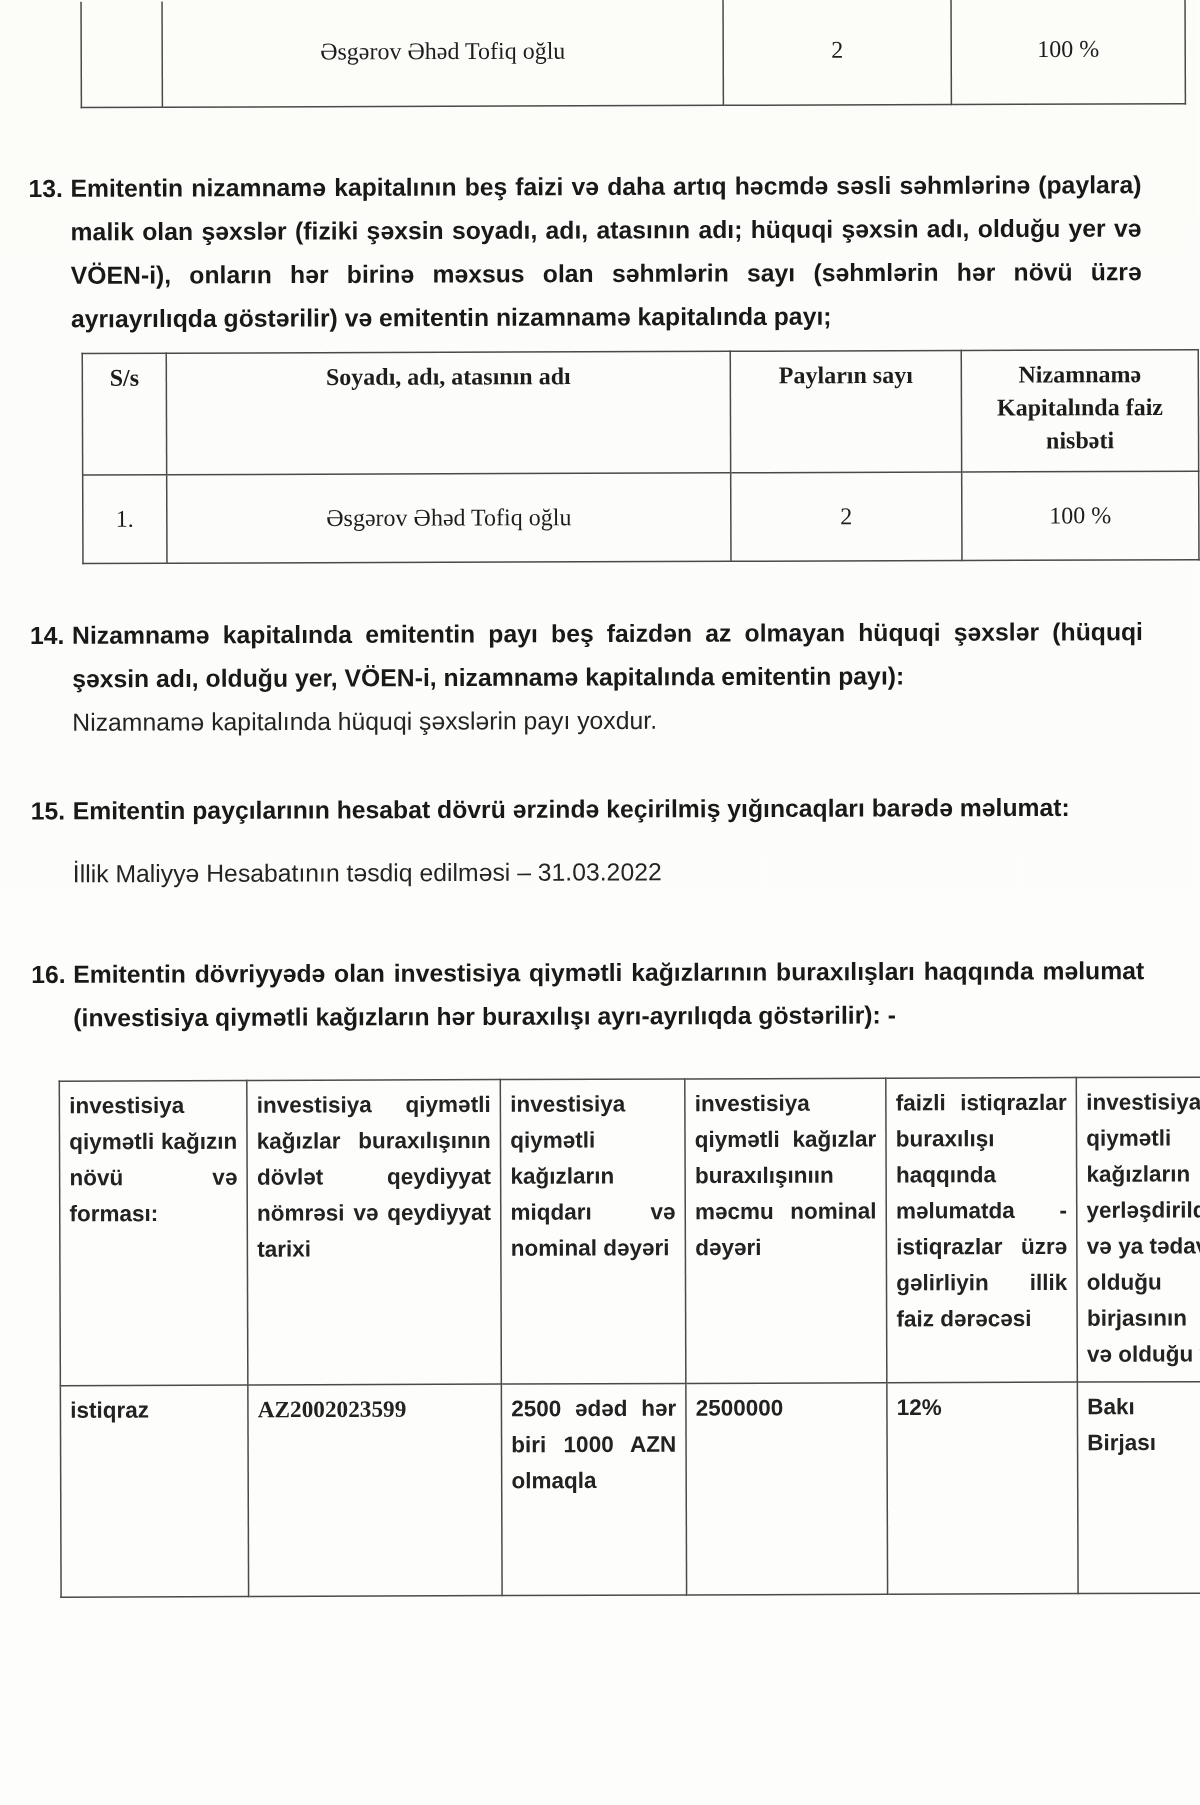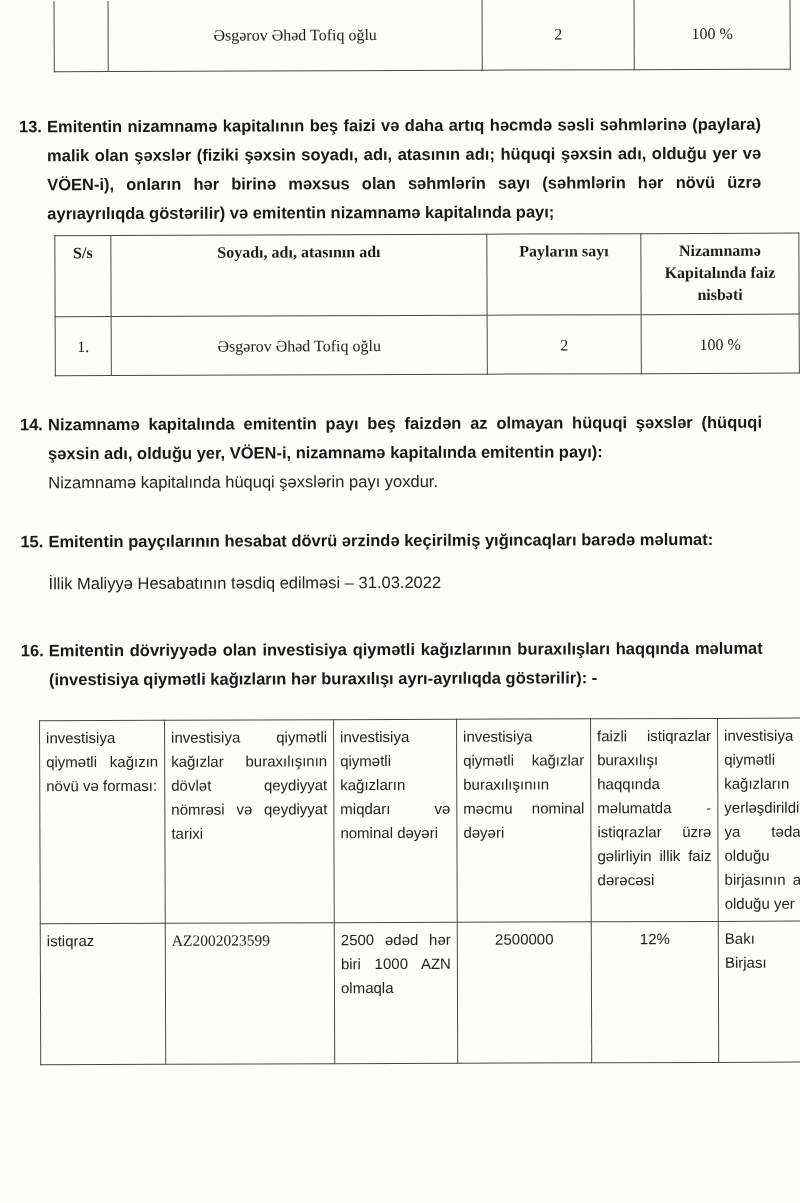--- a/index.html
+++ b/index.html
@@ -100,33 +100,33 @@
     width: 725px;
     font-family: "Liberation Sans", sans-serif;
     font-size: 15px;
     line-height: 24px;
     color: #222;
   }
   .sec-table td, .sec-table th {
     border: 1px solid #4a4a4a;
     vertical-align: top;
     padding: 5px 6px;
-    font-weight: normal;
+    font-weight: bold;
     overflow-wrap: break-word;
   }
   .sec-table th { text-align: justify; }
   .sec-table .data-row td { height: 130px; }
   .c1 { width: 112px; }
   .c2 { width: 156px; }
   .c3 { width: 110px; }
   .c4 { width: 121px; }
   .c5 { width: 114px; }
   .c6 { width: 112px; }
   .cell-serif { font-family: "Liberation Serif", serif; text-align: left; font-size: 15.5px; }
-  .cell-bold { font-weight: bold; text-align: center; }
+  .cell-bold { font-weight: bold; }
   .cell-justify { text-align: justify; }
 </style>
 </head>
 <body>
 
 <div class="page">
   <div class="content">
 
     <table class="cont-table">
       <tbody>

